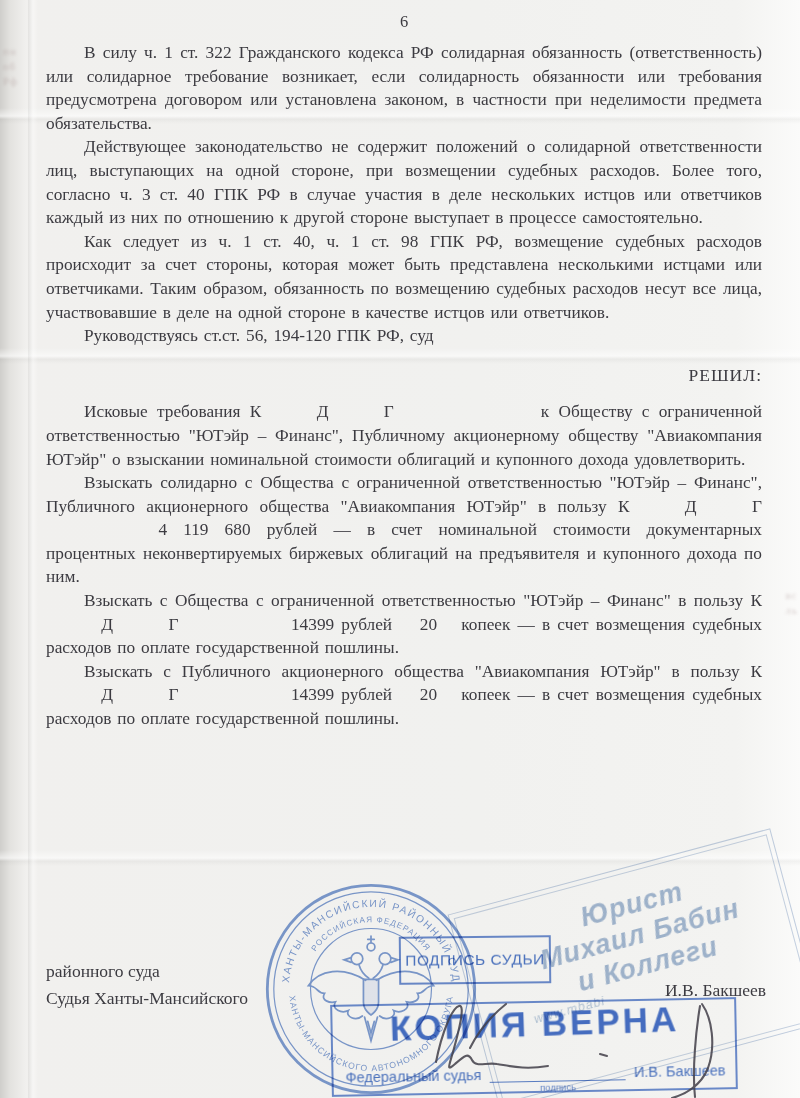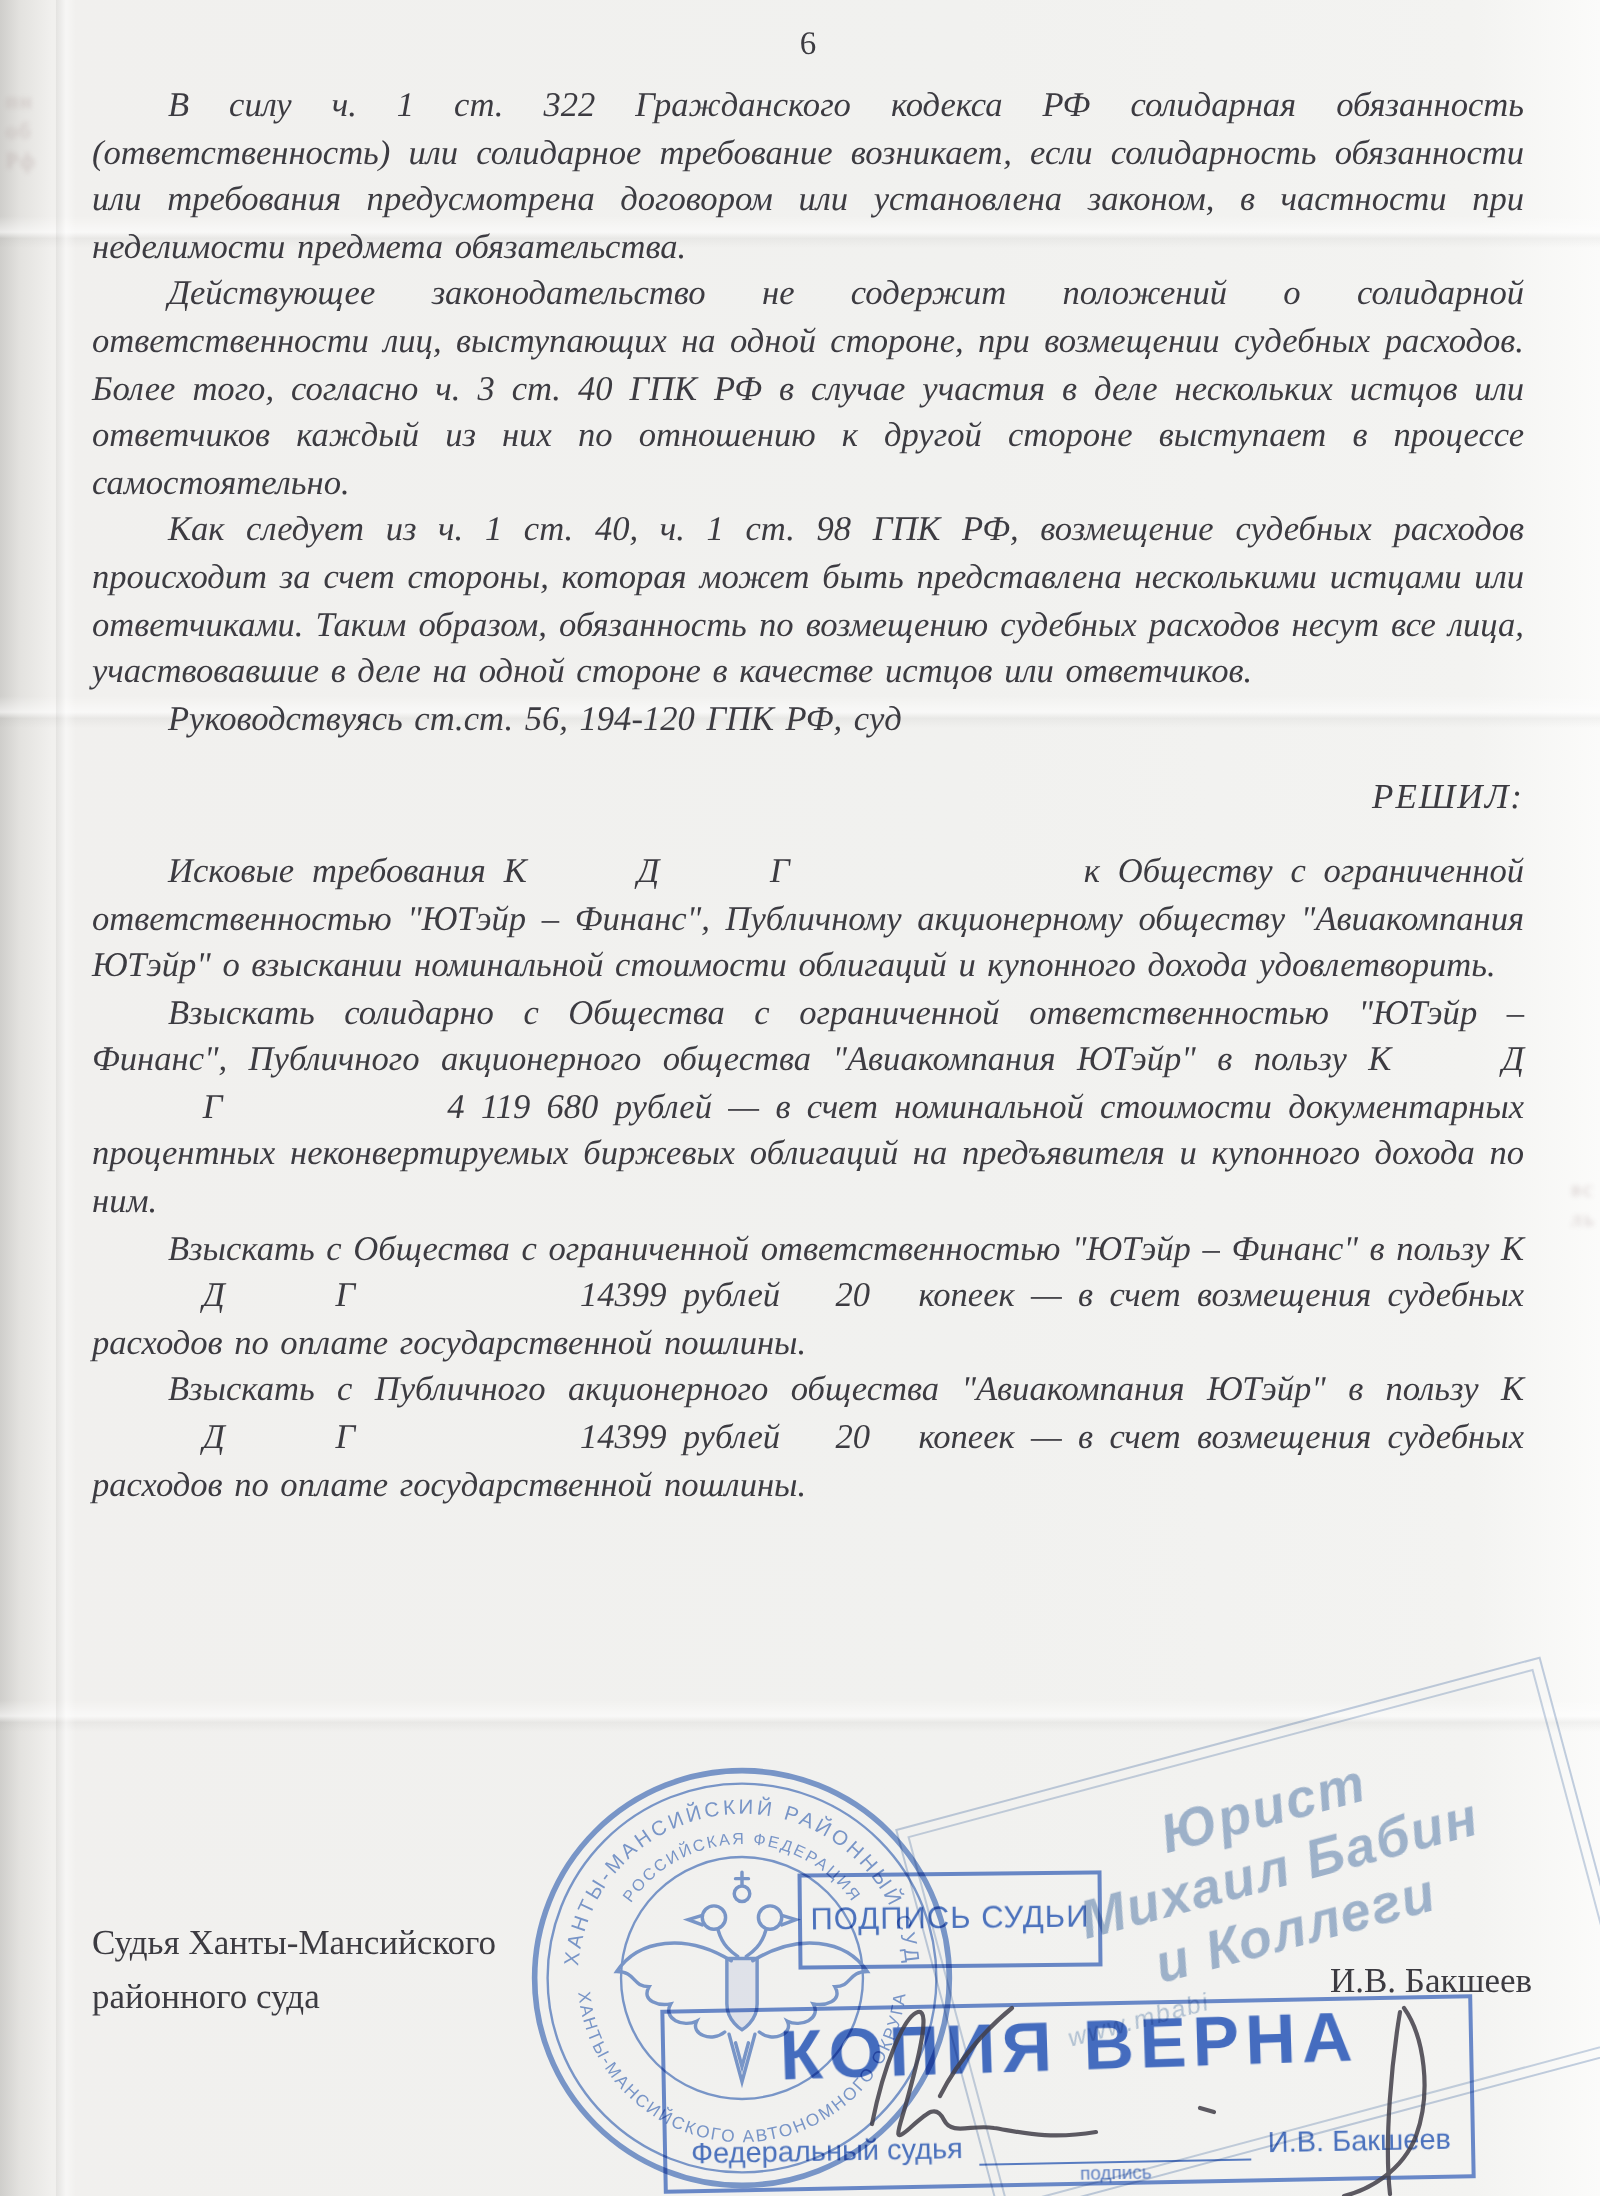--- a/index.html
+++ b/index.html
@@ -13,21 +13,21 @@
   .crease-h{position:absolute;left:0;right:0;height:16px;pointer-events:none;
     background:linear-gradient(180deg,rgba(255,255,255,0) 0%,rgba(255,255,255,.55) 50%,rgba(120,120,118,.07) 70%,rgba(255,255,255,0) 100%);}
   .crease-v{position:absolute;top:0;bottom:0;width:10px;pointer-events:none;
     background:linear-gradient(90deg,rgba(110,110,108,.10),rgba(255,255,255,.4),rgba(255,255,255,0));}
   .bleed{position:absolute;filter:blur(1.4px);opacity:.30;color:#8a6a6a;
     font-size:11px;line-height:15px;letter-spacing:1px;}
   
   .content{position:absolute;left:46px;top:12px;width:716px;z-index:2;}
   .page-num{text-align:center;font-size:16.5px;margin-bottom:9px;}
   .para{font-size:17.3px;line-height:23.6px;text-align:justify;text-indent:38px;
-    word-spacing:1.5px;font-style:italic;}
+    word-spacing:1.5px;}
   .gap{display:inline-block;height:2px;}
   .decision-heading{font-size:17.5px;letter-spacing:1px;text-align:right;
     margin:16px 0 13px 0;text-indent:0;}
   
   .sig-left{position:absolute;left:46px;top:958px;font-size:17.5px;line-height:27px;z-index:2;}
   .sig-name{position:absolute;right:34px;top:980px;font-size:17.5px;z-index:2;}
   
   .stampish{font-family:"Liberation Sans","DejaVu Sans",sans-serif;mix-blend-mode:multiply;}
   .stamp-podpis{position:absolute;left:399px;top:936px;width:148px;height:44px;z-index:4;
     border:2px solid rgba(72,114,199,.8);color:rgba(64,108,196,.92);
@@ -82,22 +82,22 @@
     <div class="para decision-heading">РЕШИЛ:</div>
     <div>
         <div class="para">Исковые требования К<span class="gap" style="width: 3.2em;"></span>Д<span class="gap" style="width: 3.2em;"></span>Г<span class="gap" style="width: 8.5em;"></span>к Обществу с ограниченной ответственностью "ЮТэйр – Финанс", Публичному акционерному обществу "Авиакомпания ЮТэйр" о взыскании номинальной стоимости облигаций и купонного дохода удовлетворить.</div>
         <div class="para">Взыскать солидарно с Общества с ограниченной ответственностью "ЮТэйр – Финанс", Публичного акционерного общества "Авиакомпания ЮТэйр" в пользу К<span class="gap" style="width: 3.2em;"></span>Д<span class="gap" style="width: 3.2em;"></span>Г<span class="gap" style="width: 6.5em;"></span>4 119 680 рублей — в счет номинальной стоимости документарных процентных неконвертируемых биржевых облигаций на предъявителя и купонного дохода по ним.</div>
         <div class="para">Взыскать с Общества с ограниченной ответственностью "ЮТэйр – Финанс" в пользу К<span class="gap" style="width: 3.2em;"></span>Д<span class="gap" style="width: 3.2em;"></span>Г<span class="gap" style="width: 6.5em;"></span>14399 рублей<span class="gap" style="width: 1.6em;"></span>20<span class="gap" style="width: 1.4em;"></span>копеек — в счет возмещения судебных расходов по оплате государственной пошлины.</div>
         <div class="para">Взыскать с Публичного акционерного общества "Авиакомпания ЮТэйр" в пользу К<span class="gap" style="width: 3.2em;"></span>Д<span class="gap" style="width: 3.2em;"></span>Г<span class="gap" style="width: 6.5em;"></span>14399 рублей<span class="gap" style="width: 1.6em;"></span>20<span class="gap" style="width: 1.4em;"></span>копеек — в счет возмещения судебных расходов по оплате государственной пошлины.</div>
       </div>
   </div>
 
   <div class="sig-left">
+    <div>районного суда</div>
     <div>Судья Ханты-Мансийского</div>
-    <div>районного суда</div>
   </div>
   <div class="sig-name">И.В. Бакшеев</div>
 
   <svg class="seal" viewBox="0 0 200 200">
     <g fill="none" stroke="#5b82c9">
       <circle cx="100" cy="100" r="96" stroke-width="2.6"></circle>
       <circle cx="100" cy="100" r="90" stroke-width="1.1"></circle>
       <circle cx="100" cy="100" r="56" stroke-width="1.1"></circle>
       <path id="arcTop" d="M 24 100 A 76 76 0 0 1 176 100" stroke="none"></path>
       <path id="arcBot" d="M 24 100 A 76 76 0 0 0 176 100" stroke="none"></path>

